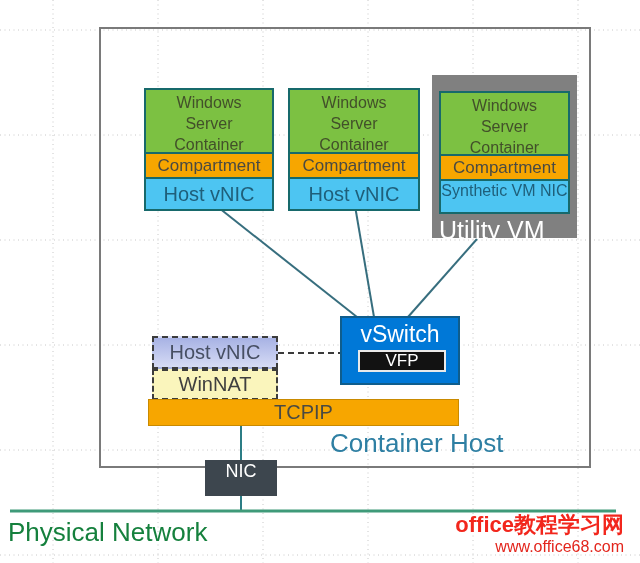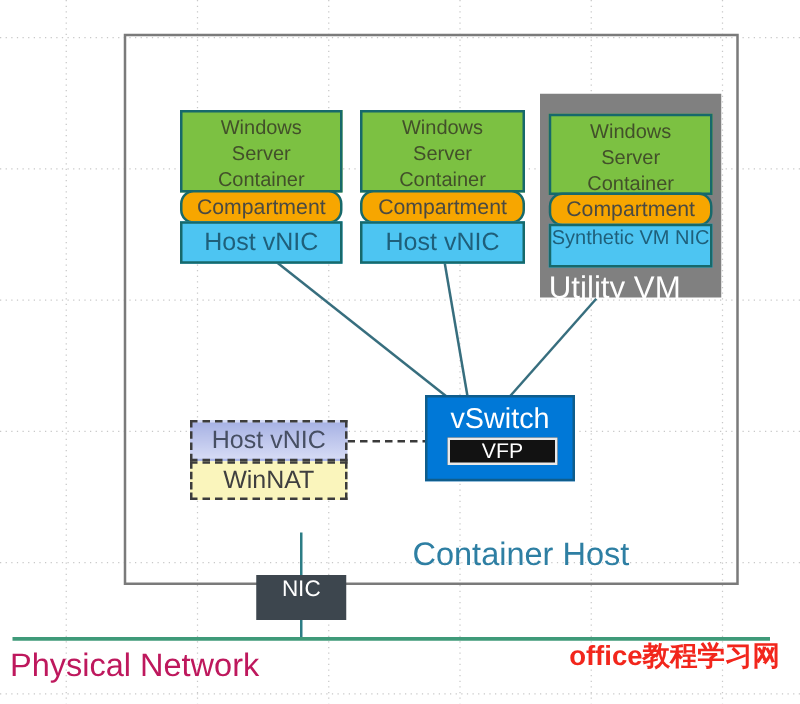--- a/index.html
+++ b/index.html
@@ -10,21 +10,21 @@
   .abs{position:absolute;box-sizing:border-box;}
   svg{display:block;}
   
   .host-box{left:99px;top:27px;width:492px;height:441px;border:2px solid #7a7a7a;z-index:1;}
   .host-label{left:330px;top:428px;width:253px;text-align:left;font-size:26px;color:#2e7fa3;z-index:3;}
   
   .stack{z-index:3;}
   .sec{box-sizing:border-box;border:2px solid #17696b;text-align:center;color:#42502a;margin-top:11px;}
   .sec + .sec{margin-top:-2px;}
   .sec-title{height:66px;background:#7cc142;font-size:16px;line-height:21px;padding:2px 16px 0 16px;}
-  .sec-comp{height:27px;background:#f7a600;font-size:17px;line-height:23px;color:#4a4a42;border-radius:11px;}
+  .sec-comp{height:27px;background:#f7a600;font-size:17px;line-height:23px;color:#4a4a42;}
   .sec-nic{height:34px;background:#4dc5f2;font-size:20px;line-height:30px;color:#1f5f7a;}
   .box1{left:144px;top:77px;width:130px;}
   .box2{left:288px;top:77px;width:132px;}
   
   .utility{left:432px;top:75px;width:145px;height:163px;background:#808080;padding:5px 7px 0 7px;z-index:3;}
   .utility .sec-title{height:65px;padding:2px 10px 0 10px;}
   .utility .sec-nic{height:35px;font-size:16px;line-height:17px;padding-top:1px;}
   .utility-label{height:33px;text-align:left;color:#fff;font-size:25px;line-height:32px;}
   
   .vswitch{left:340px;top:316px;width:120px;height:69px;background:#0078d7;border:2px solid #0f5d8c;z-index:3;
@@ -36,21 +36,21 @@
         background:linear-gradient(#a7b2e4,#d6dbf5);z-index:3;
         color:#474f63;font-size:20px;line-height:28px;text-align:center;}
   .winnat{left:152px;top:369px;width:126px;height:31px;border:2px dashed #3c3c3c;
         background:#faf5bc;z-index:3;color:#3f3f3f;font-size:20px;line-height:26px;text-align:center;}
   .tcpip{left:148px;top:399px;width:311px;height:27px;background:#f7a600;border:1px solid #c98a00;z-index:3;
         color:#4a4a42;font-size:20px;line-height:25px;text-align:center;}
   
   .nic{left:205px;top:460px;width:72px;height:36px;background:#3d464e;z-index:5;
        color:#fff;font-size:18px;line-height:23px;text-align:center;}
   
-  .phys-label{left:8px;top:517px;font-size:26px;color:#be185d;z-index:3;}
+  .phys-label{left:8px;top:517px;font-size:26px;color:#15803d;z-index:3;}
   .watermark{right:16px;top:514px;text-align:right;z-index:3;line-height:1.0;}
   .wm1{font-size:22px;font-weight:600;color:#f2261c;}
   .wm2{font-size:16px;color:#e3251c;margin-top:3px;}
   .layer0{left:0;top:0;z-index:0;}
   .layer2{left:0;top:0;z-index:2;}
 </style>
 </head>
 <body>
 
 <div class="canvas">
@@ -100,22 +100,24 @@
     <div class="sec sec-comp">Compartment</div>
     <div class="sec sec-nic">Synthetic VM NIC</div>
     <div class="utility-label">Utility VM</div>
   </div>
 
   <div class="abs vswitch">vSwitch</div>
   <div class="abs vfp">VFP</div>
 
   <div class="abs hostvnic-nat">Host vNIC</div>
   <div class="abs winnat">WinNAT</div>
+  <div class="abs tcpip">TCPIP</div>
 
   <div class="abs host-label">Container Host</div>
   <div class="abs nic">NIC</div>
   <div class="abs phys-label">Physical Network</div>
 
   <div class="abs watermark">
     <div class="wm1">office教程学习网</div>
+    <div class="wm2">www.office68.com</div>
   </div>
 
 </div>
 
 </body></html>

